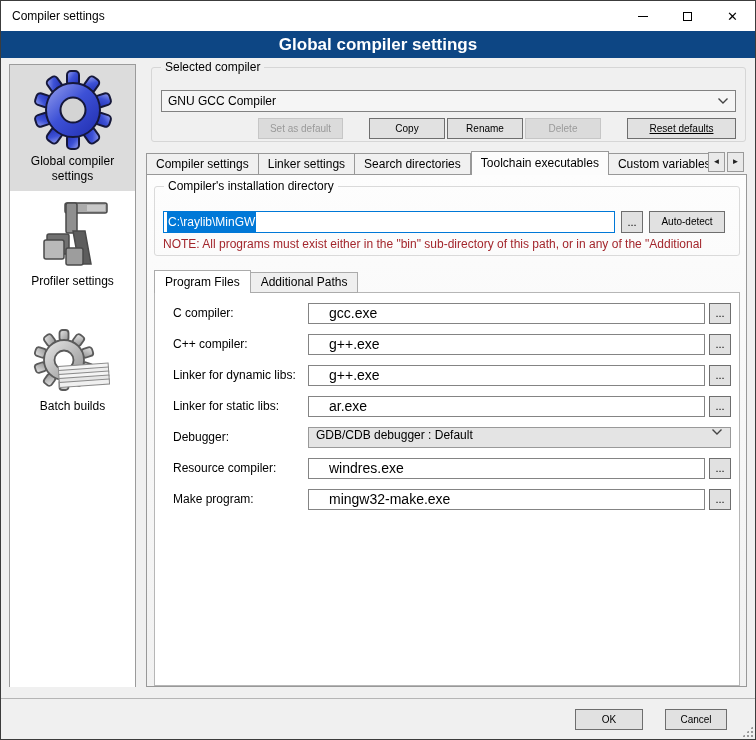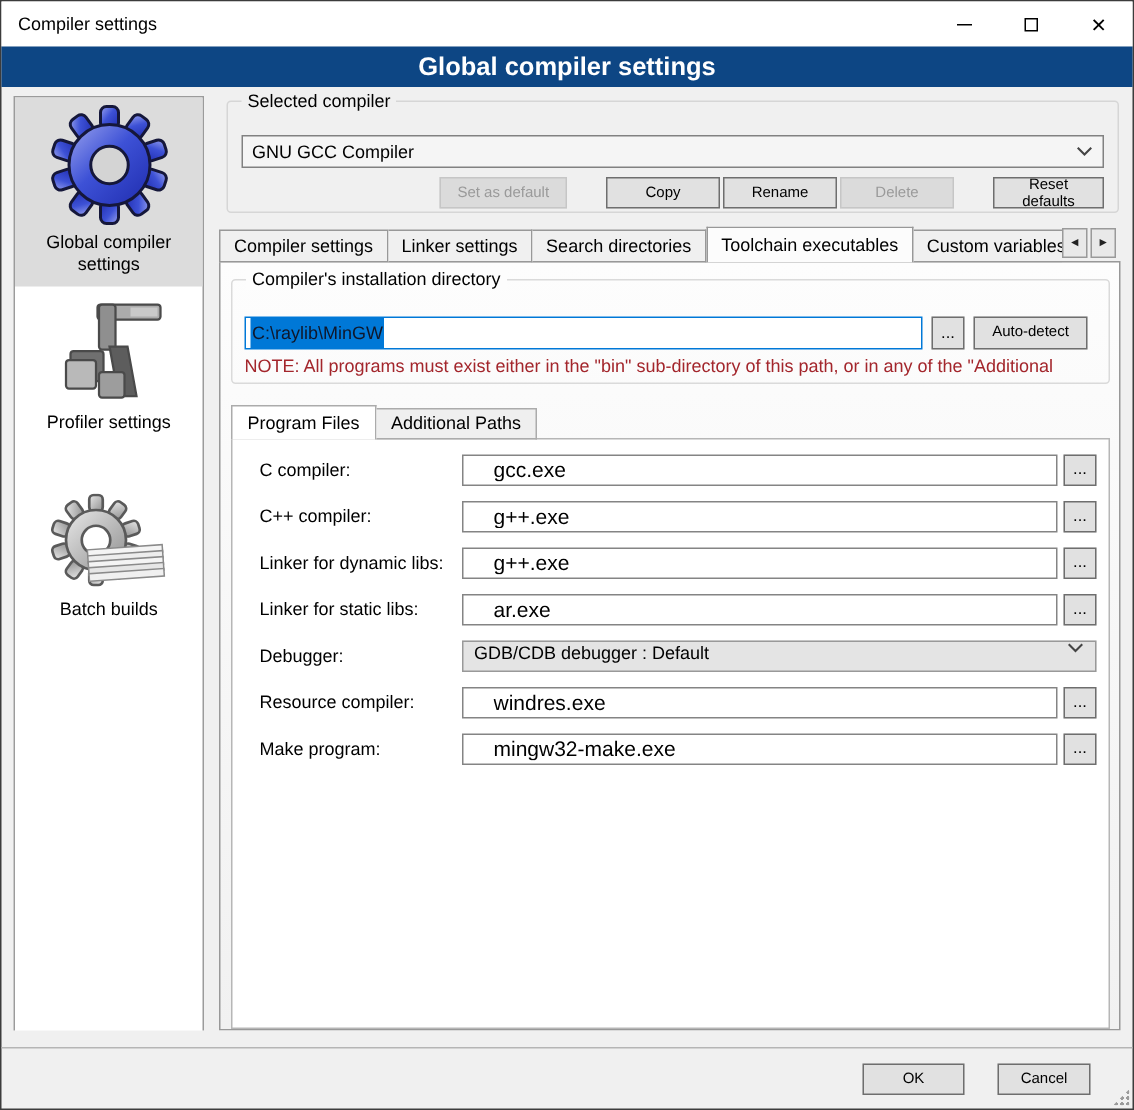--- a/index.html
+++ b/index.html
@@ -41,40 +41,40 @@
 
   .compiler-group { margin:3px 1px 0 5px; height:75px; padding:22px 9px 0 9px; }
   .combo { height:22px; border:1px solid #818181; background:#f5f5f5; display:flex; align-items:center; padding:0 6px;gap:12px; }
   .combo .combo-value { flex:1 1 auto; }
   .combo svg { flex:0 0 auto; }
   .btn-row { display:flex; justify-content:flex-end; align-items:center; margin-top:6px; }
   .btn { height:21px; background:#e1e1e1; border:1px solid #6e6e6e; font-family:"Liberation Sans",sans-serif; font-size:10px; padding:0 8px; display:inline-flex; align-items:center; justify-content:center; cursor:default; }
   .btn:disabled, .btn.disabled { background:#dbdbdb; border-color:#c6c6c6; color:#9a9a9a; }
   .w-setdef { width:85px; margin-right:26px; }
   .w-copy { width:76px; } .w-rename { width:76px; margin-left:2px;} .w-delete { width:76px; margin-left:2px; margin-right:26px;}
-  .w-reset { width:74px; }
+  .w-reset { width:109px;text-decoration:underline; }
 
   
   .tabs-row { margin-top:9px; height:24px; position:relative; z-index:2; }
   .tabs-strip { display:flex; align-items:flex-end; width:562px; overflow:hidden; height:24px; }
   .tab { height:22px; background:#f0f0f0; border:1px solid #989898; border-left:none; padding:0 9px; display:flex; align-items:center; white-space:nowrap; cursor:default; }
   .tab:first-child { border-left:1px solid #989898; }
   .tab.active { height:24px; background:#fcfcfc; border-bottom:none; border-left:1px solid #989898; position:relative; z-index:3; }
   .tab.active + .tab { border-left:none; }
   .tab-scroll { position:absolute; right:3px; top:1px; display:flex; gap:2px; }
   .tab-arrow { width:17px; height:20px; background:#e9e9e9; border:1px solid #9a9a9a; display:flex; align-items:center; justify-content:center; font-size:8px; color:#222; cursor:default; }
 
   
   .tab-panel { border:1px solid #989898; background:linear-gradient(#fdfdfd,#f1f1f1); height:516px; margin-top:-1px; padding:11px 6px 0 7px; position:relative; z-index:1; }
 
   .install-group { height:70px; border-color:#dadada; padding:24px 8px 0 8px; }
   .install-group > .gb-label { background:#fdfdfd; }
   .path-row { display:flex; align-items:center; }
   .path-input { height:22px; flex:0 0 452px; border:1px solid #0078d7; background:#fff; display:flex; align-items:center; padding:0 3px; overflow:hidden; white-space:nowrap; }
-  .path-input .sel { background:#0078d7; color:#0f172a; padding:13px 1px; }
+  .path-input .sel { background:#0078d7; color:#ffffff; padding:13px 1px; }
   .btn-sm { width:22px; height:22px; margin-left:6px; font-size:11px; padding:0; }
   .btn-autodetect { height:22px; width:76px; margin-left:6px; }
   .note { margin-top:4px; color:#a3262c; white-space:nowrap; overflow:hidden; }
 
   
   .subtabs { display:flex; align-items:flex-end; margin-top:14px; height:23px; position:relative; z-index:2; }
   .subtab { height:21px; background:#efefef; border:1px solid #ababab; border-left:none; padding:0 10px; display:flex; align-items:center; cursor:default; }
   .subtab:first-child { border-left:1px solid #ababab; }
   .subtab.active { height:23px; background:#ffffff; border-bottom:none; border-left:1px solid #ababab; }
   .subpage { border:1px solid #b6b6b6; background:#fff; height:394px; margin-top:-1px; padding:10px 8px 0 18px; position:relative; z-index:1; }

